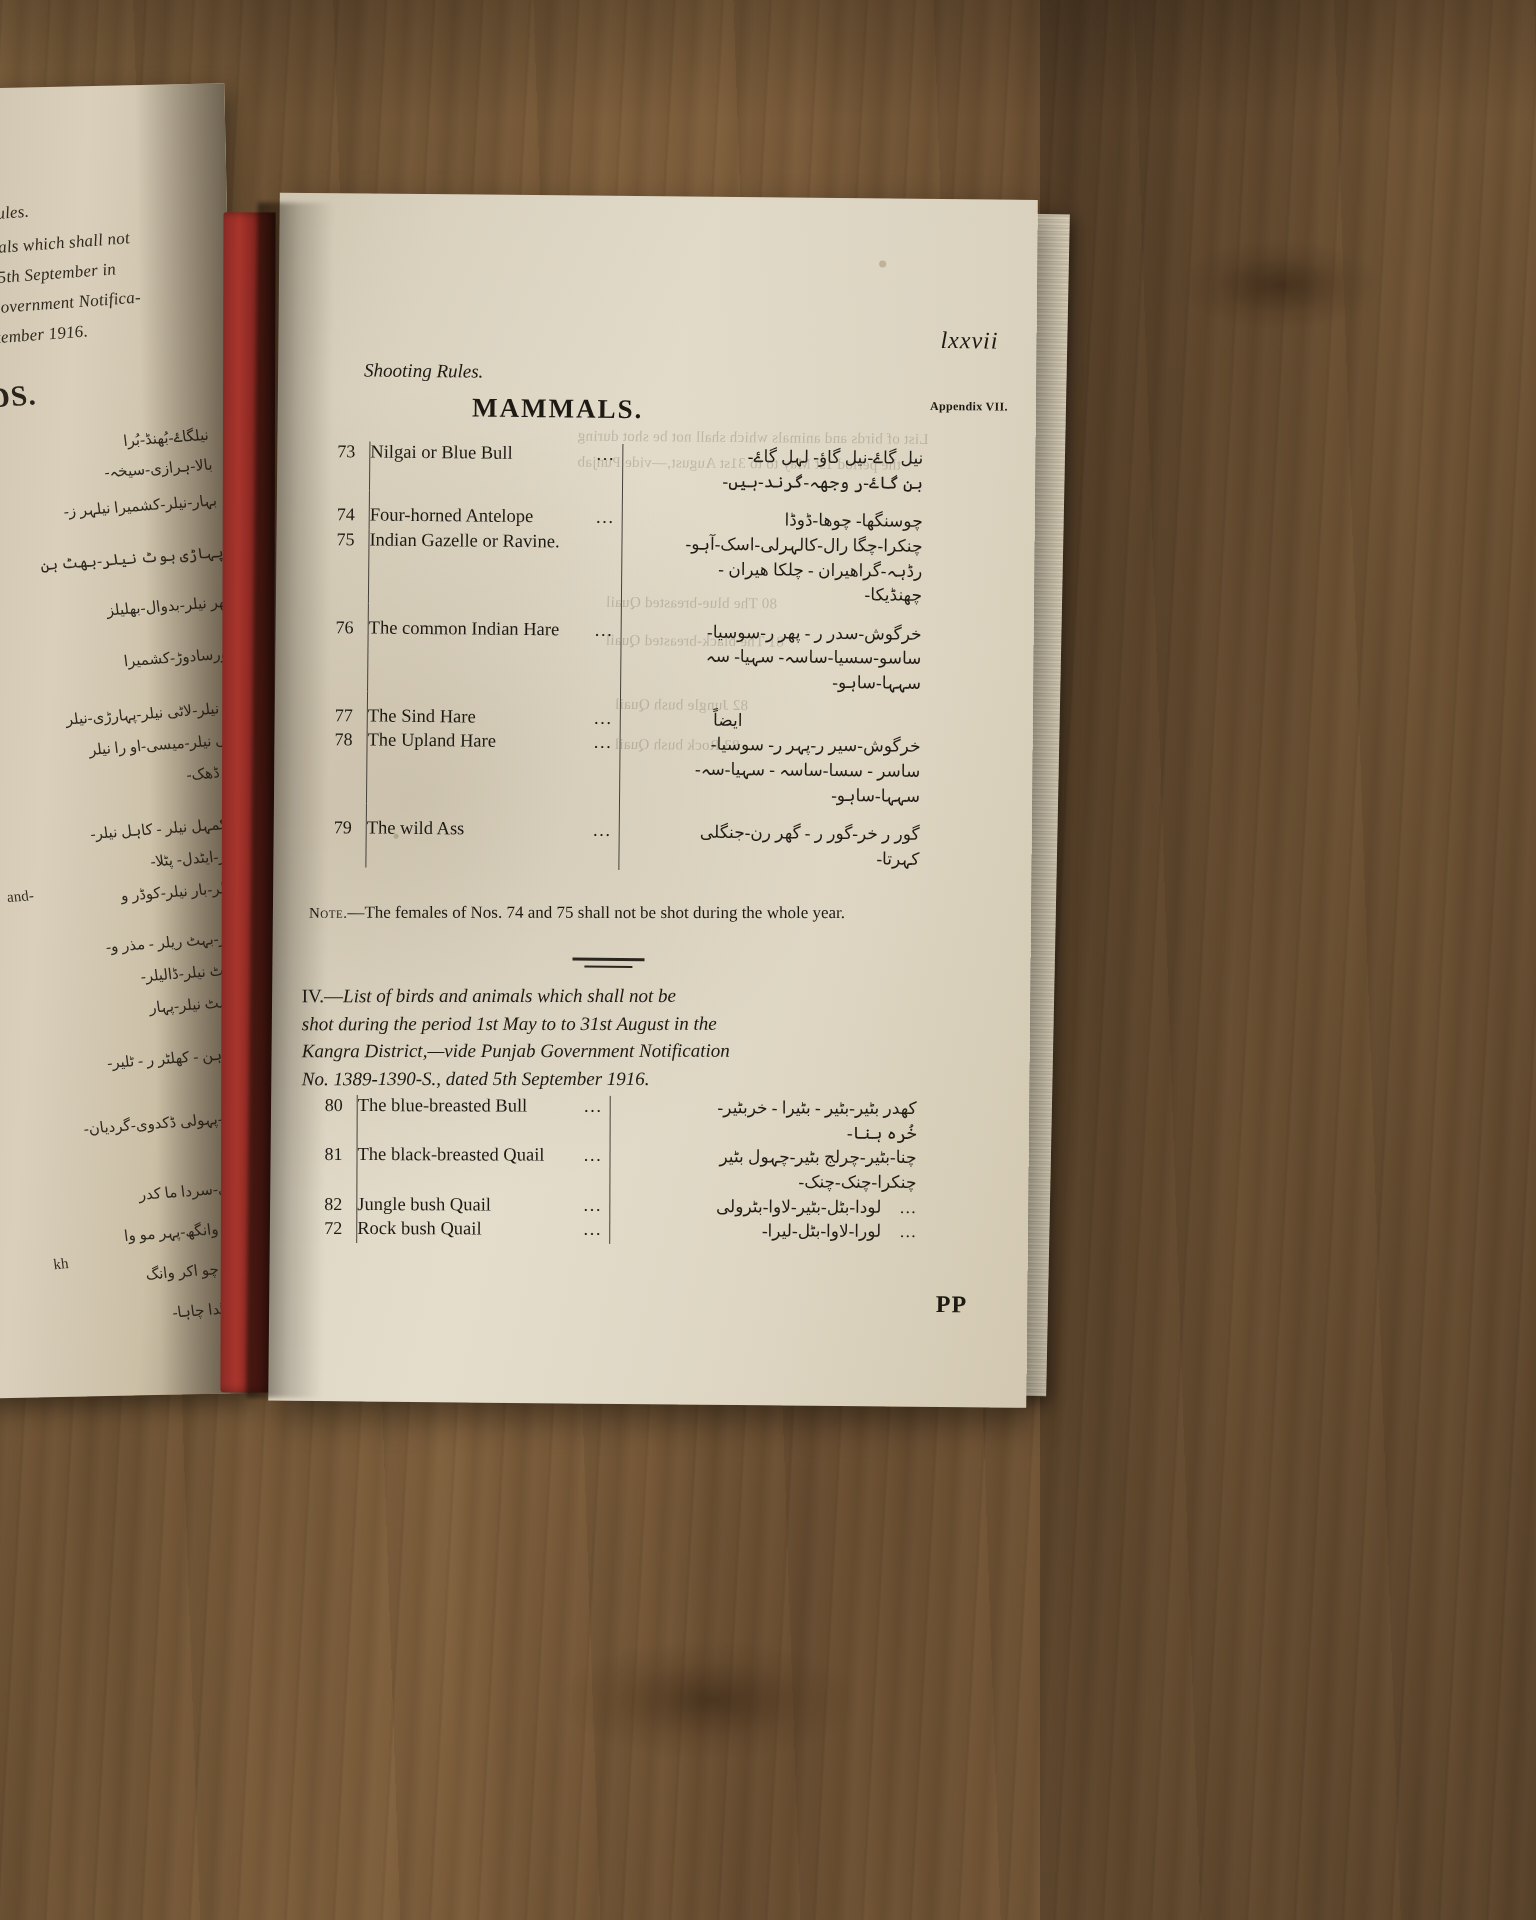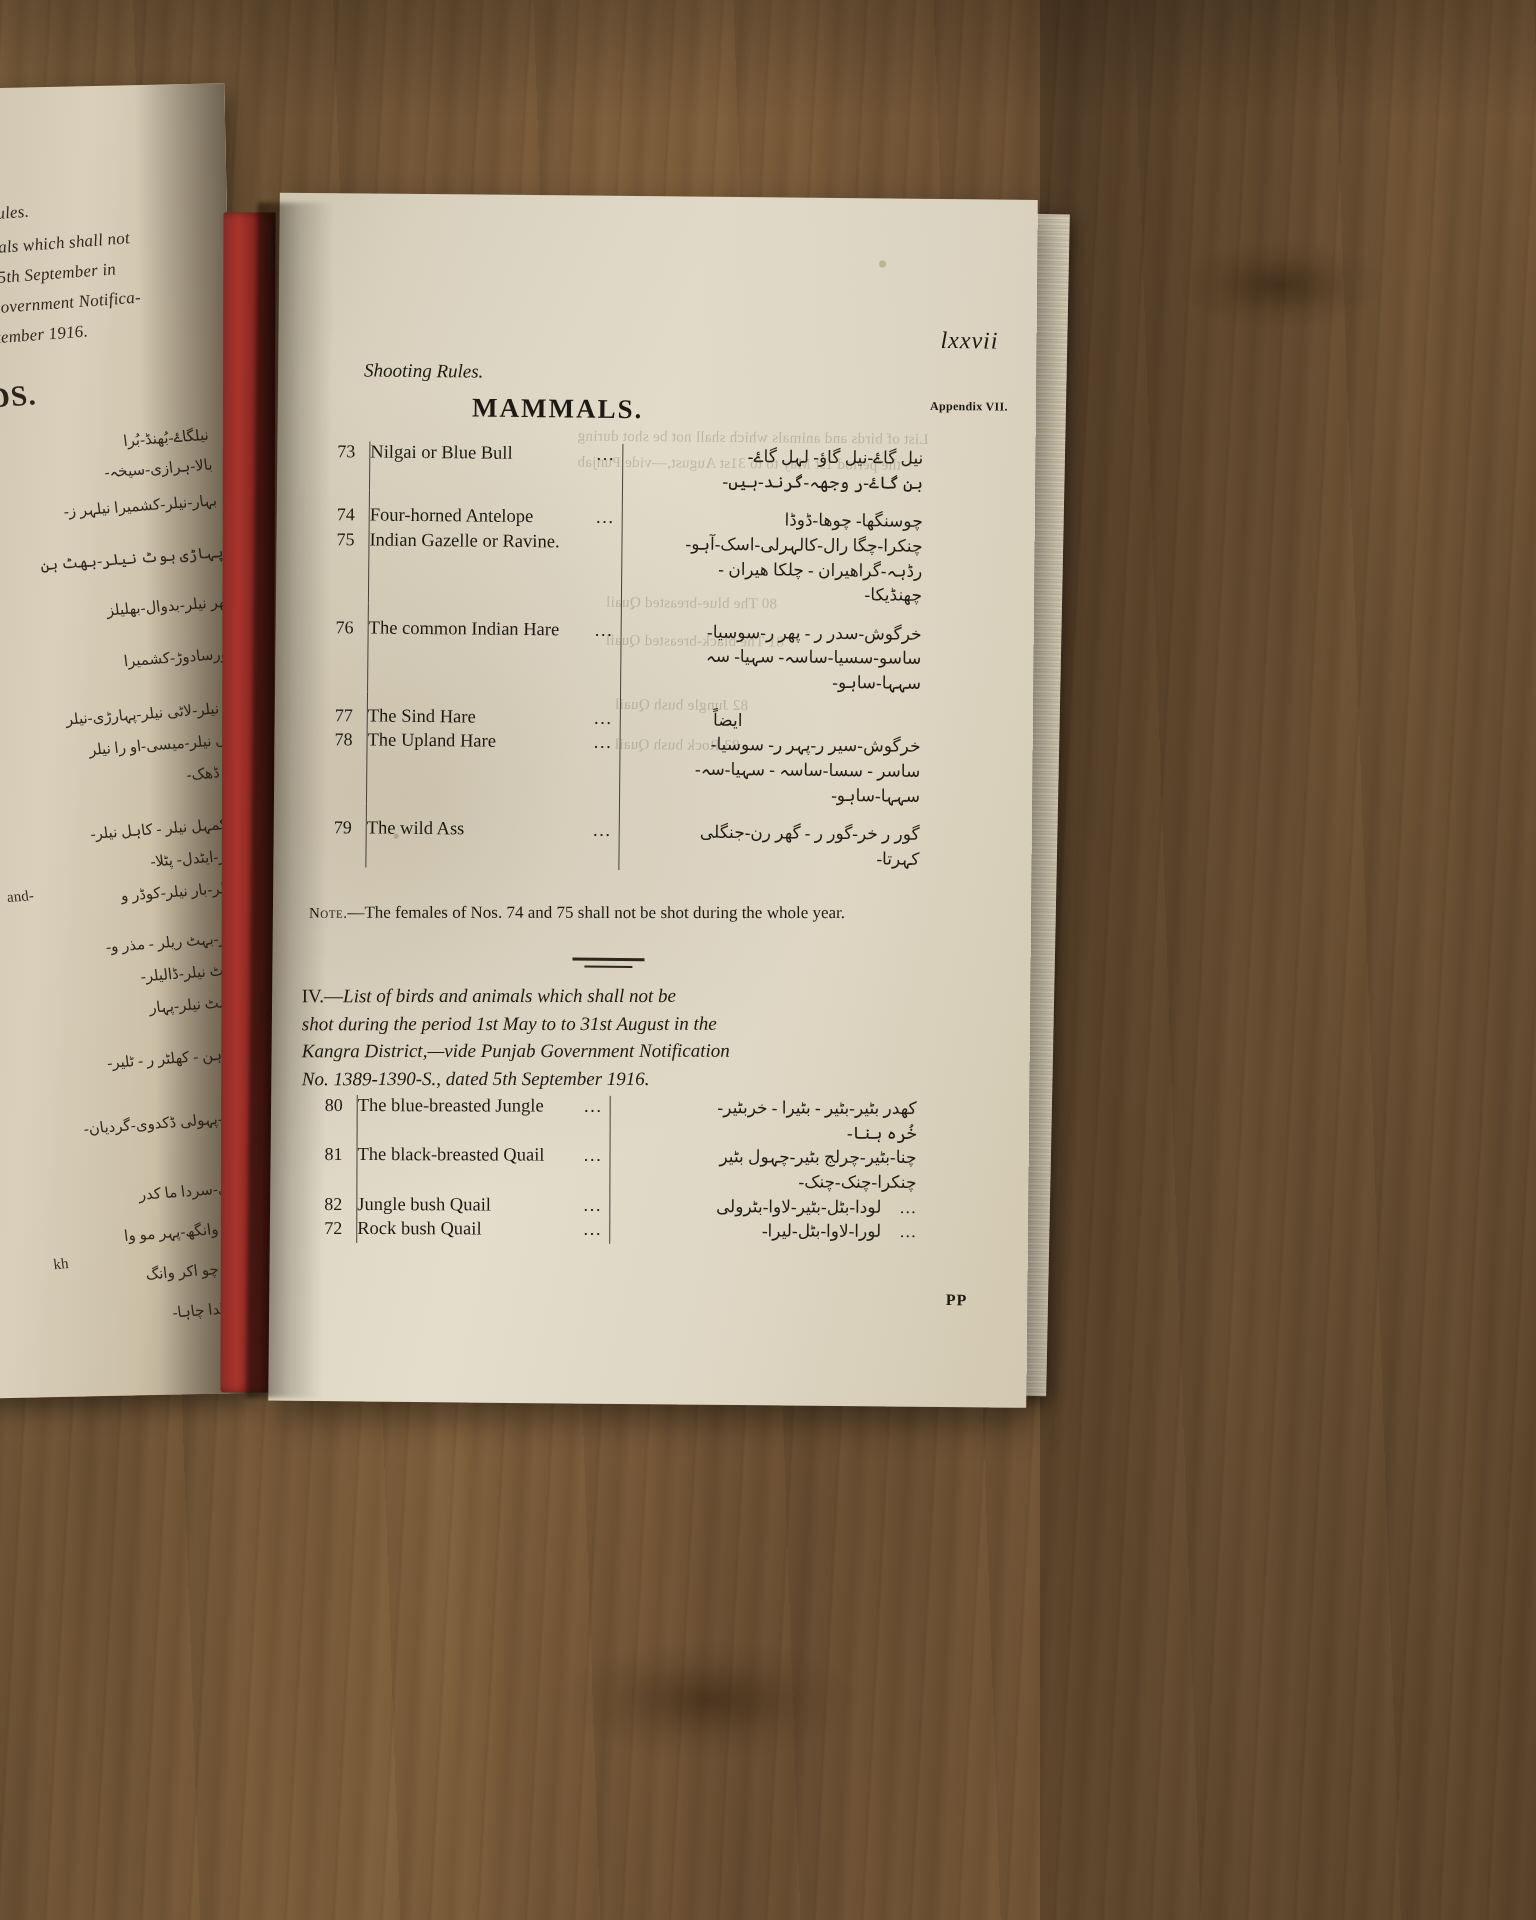--- a/index.html
+++ b/index.html
@@ -309,21 +309,21 @@
     border-collapse: collapse;
     transform: rotate(-0.35deg);
   }
   table.entries2 td { vertical-align: top; padding: 0; }
 
   .pp {
     position: absolute;
     right: 60px;
     top: 1092px;
     font-weight: bold;
-    font-size: 16px;
+    font-size: 24px;
     letter-spacing: 1px;
   }
 
   .foxing {
     position: absolute;
     border-radius: 50%;
     background: rgba(120,96,58,0.30);
     pointer-events: none;
   }
 </style>
@@ -501,21 +501,21 @@
         <span>Kangra District,—vide Punjab Government Notification</span><br>
         <span>No. 1389-1390-S., dated 5th September 1916.</span>
       </div>
 
       <table class="entries2">
         <tbody>
           <tr>
             <td class="num">80</td>
             <td class="eng">
               <span class="lead">…</span>
-              <span>The blue-breasted Jungle</span>
+              <span>The blue-breasted Bull</span>
             </td>
             <td class="urdu">
               <span>کھدر بٹیر-بٹیر - بٹیرا - خربٹیر-</span>
               <span>خُرہ ہنا-</span>
             </td>
           </tr>
 
           <tr class="sp">
             <td class="num">81</td>
             <td class="eng">

